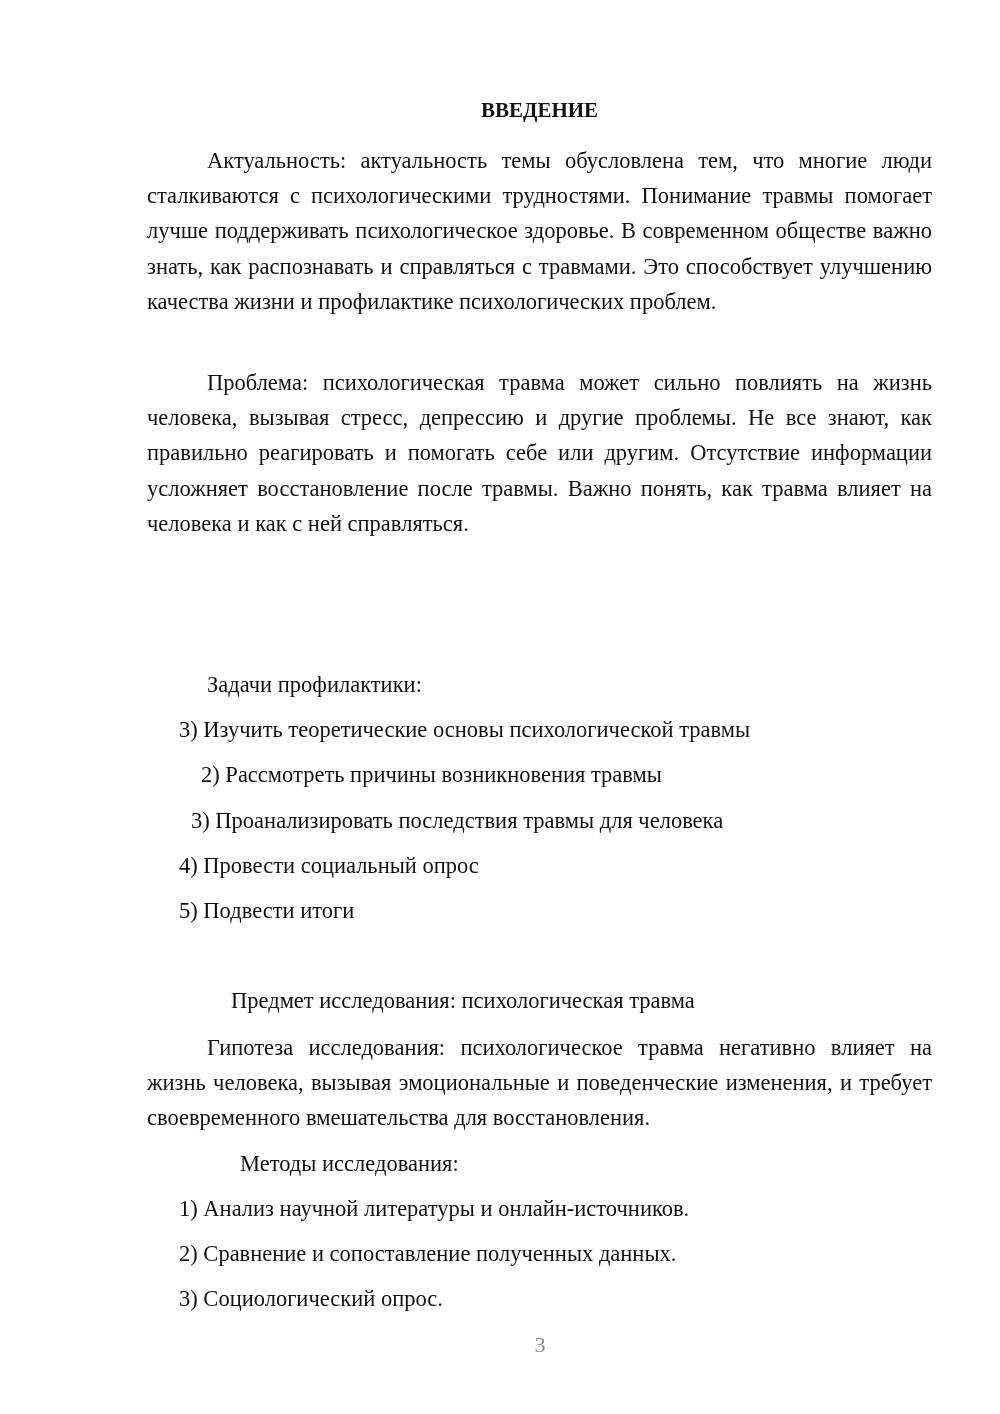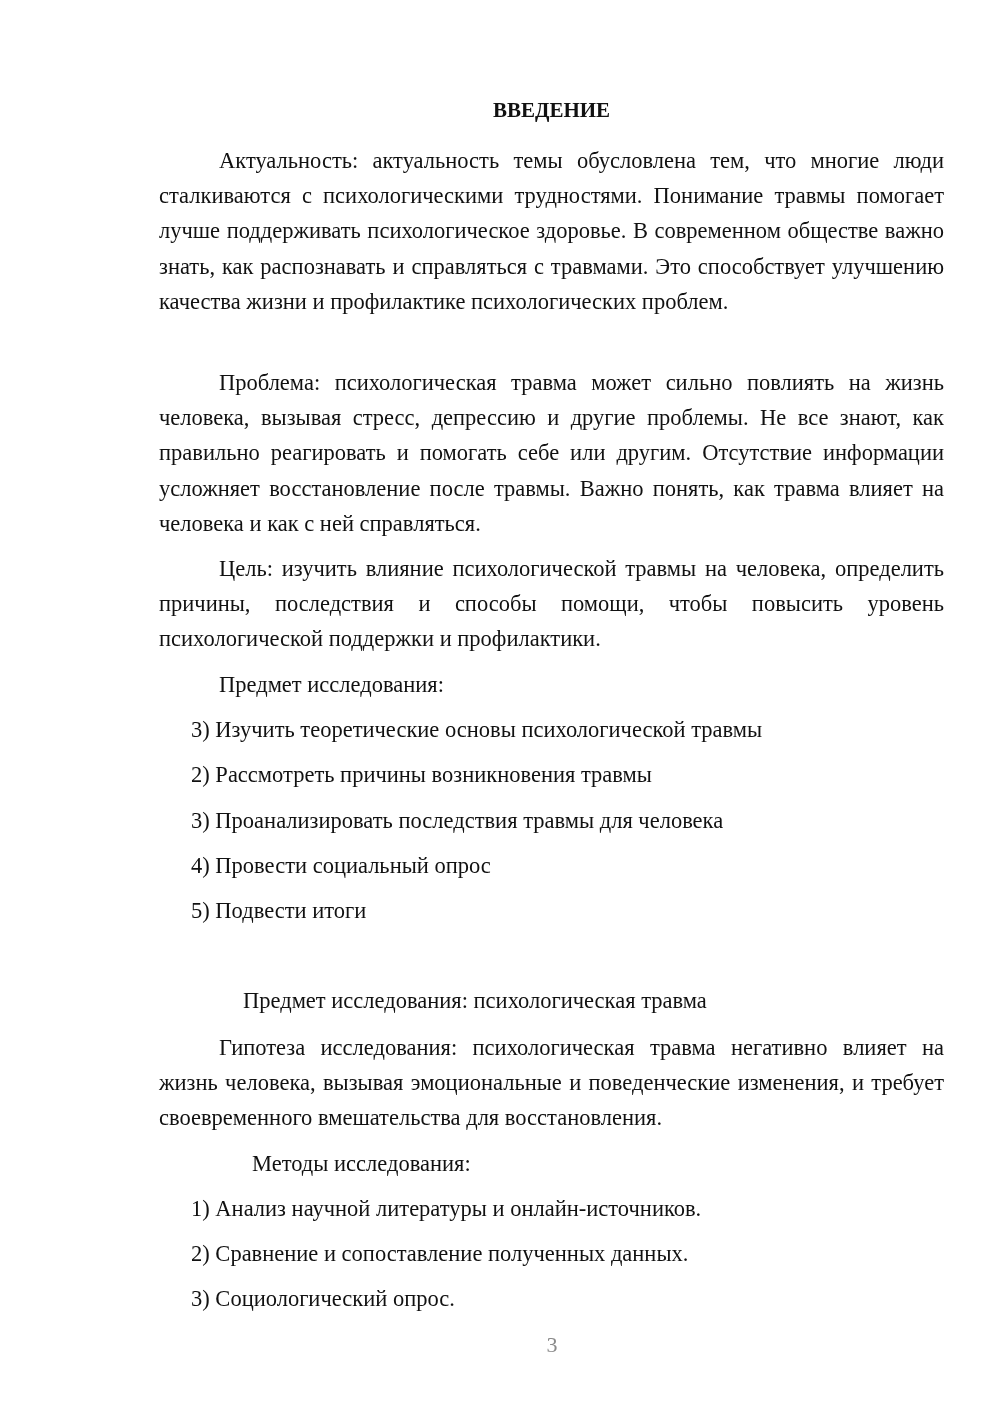--- a/index.html
+++ b/index.html
@@ -1,18 +1,18 @@
 <!DOCTYPE html>
 <html><head>
 <meta charset="utf-8">
 <style>
   html, body { margin: 0; padding: 0; background: #ffffff; }
   body { width: 1000px; height: 1414px; position: relative; overflow: hidden; }
   .page {
-    position: absolute; left: 16px; top: 0; width: 920px; height: 1414px;
+    position: absolute; left: 4px; top: 0; width: 920px; height: 1414px;
     background: #ffffff;
     font-family: "Liberation Serif", "DejaVu Serif", serif;
     color: #111111;
   }
   .title {
     position: absolute; left: 143px; width: 785px; top: 96px;
     text-align: center; font-weight: bold; font-size: 21px; line-height: 28px;
   }
   .para {
     position: absolute; left: 143px; width: 785px;
@@ -37,36 +37,35 @@
 <body>
 
 <div class="page">
 
   <div class="title">ВВЕДЕНИЕ</div>
 
   <p class="para" style="top:143px;">Актуальность: актуальность темы обусловлена тем, что многие люди сталкиваются с психологическими трудностями. Понимание травмы помогает лучше поддерживать психологическое здоровье. В современном обществе важно знать, как распознавать и справляться с травмами. Это способствует улучшению качества жизни и профилактике психологических проблем.</p>
 
   <p class="para" style="top:365px;">Проблема: психологическая травма может сильно повлиять на жизнь человека, вызывая стресс, депрессию и другие проблемы. Не все знают, как правильно реагировать и помогать себе или другим. Отсутствие информации усложняет восстановление после травмы. Важно понять, как травма влияет на человека и как с ней справляться.</p>
 
-  <p class="para" style="top:551px;">Цель: изучить влияние психологической травмы на человека, определить причины, последствия и способы помощи, чтобы повысить уровень психологической поддержки и профилактики.</p>
 
-  <p class="line" style="top:670px;">Предмет исследования:</p>
+  <p class="line" style="top:670px;">Задачи профилактики:</p>
 
   <div>
     <p class="item" style="top:715px;">3) Изучить теоретические основы психологической травмы</p>
-    <p class="item" style="top:760px;">2) Рассмотреть причины возникновения травмы</p>
-    <p class="item" style="top:806px;">3) Проанализировать последствия травмы для человека</p>
+    <p class="item" style="top:760px;margin-left:22px;">2) Рассмотреть причины возникновения травмы</p>
+    <p class="item" style="top:806px;margin-left:12px;">3) Проанализировать последствия травмы для человека</p>
     <p class="item" style="top:851px;">4) Провести социальный опрос</p>
     <p class="item" style="top:896px;">5) Подвести итоги</p>
   </div>
 
 
   <p class="line" style="top:986px;margin-left:24px;">Предмет исследования: психологическая травма</p>
 
-  <p class="para" style="top:1030px;">Гипотеза исследования: психологическая травма негативно влияет на жизнь человека, вызывая эмоциональные и поведенческие изменения, и требует своевременного вмешательства для восстановления.</p>
+  <p class="para" style="top:1030px;">Гипотеза исследования: психологическое травма негативно влияет на жизнь человека, вызывая эмоциональные и поведенческие изменения, и требует своевременного вмешательства для восстановления.</p>
 
   <p class="line" style="top:1149px;margin-left:33px;">Методы исследования:</p>
 
   <div>
     <p class="item" style="top:1194px;">1) Анализ научной литературы и онлайн-источников.</p>
     <p class="item" style="top:1239px;text-align:right;">2) Сравнение и сопоставление полученных данных.</p>
     <p class="item" style="top:1284px;">3) Социологический опрос.</p>
   </div>
 
   <div class="page-number">3</div>

